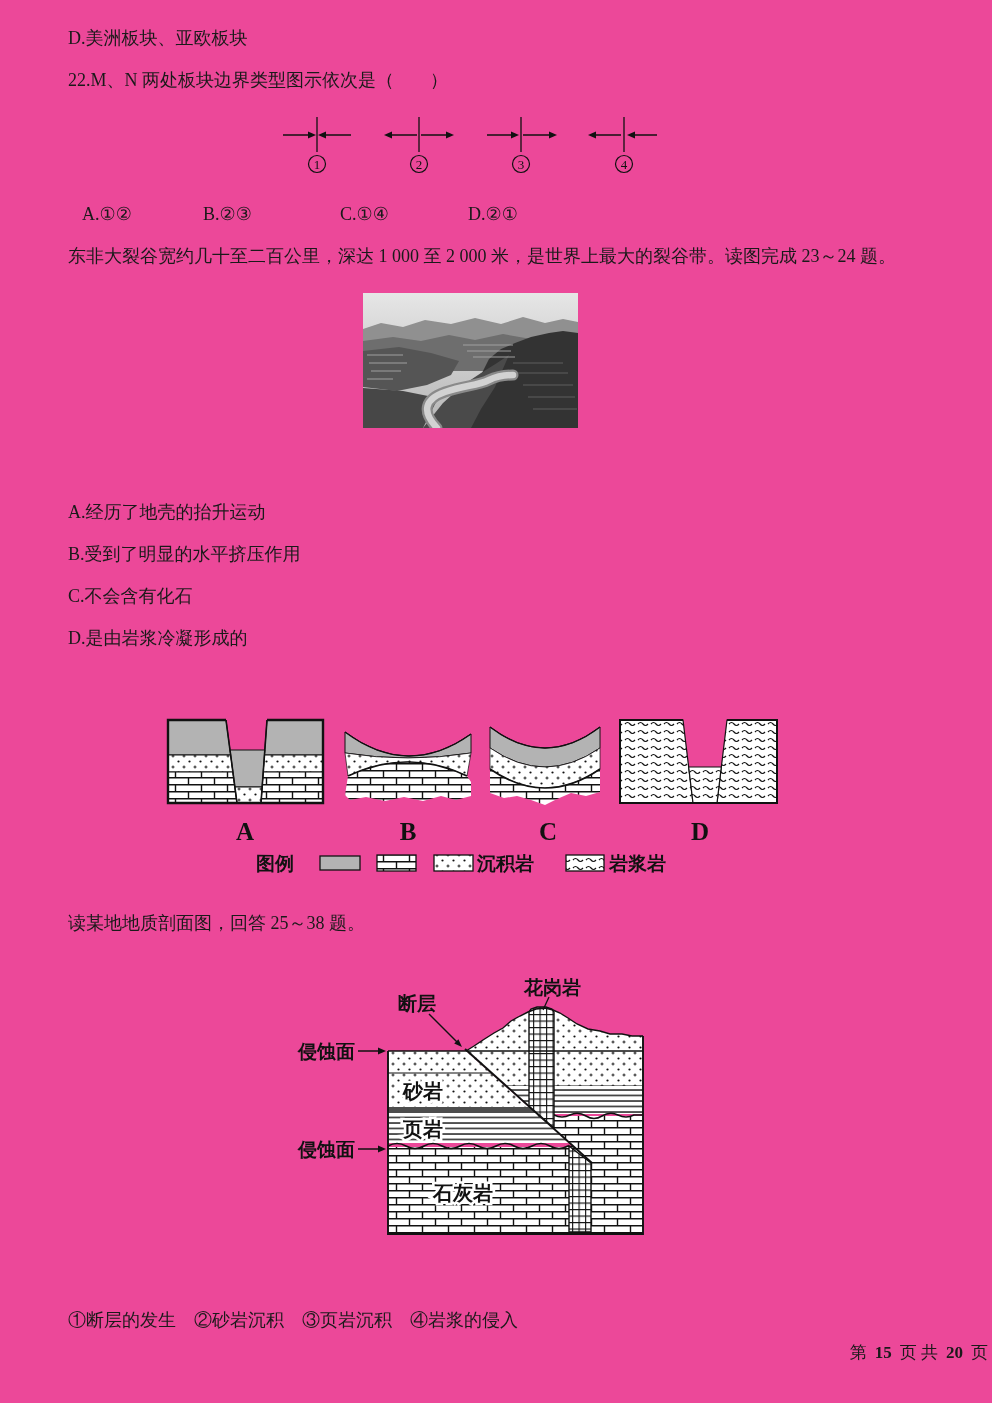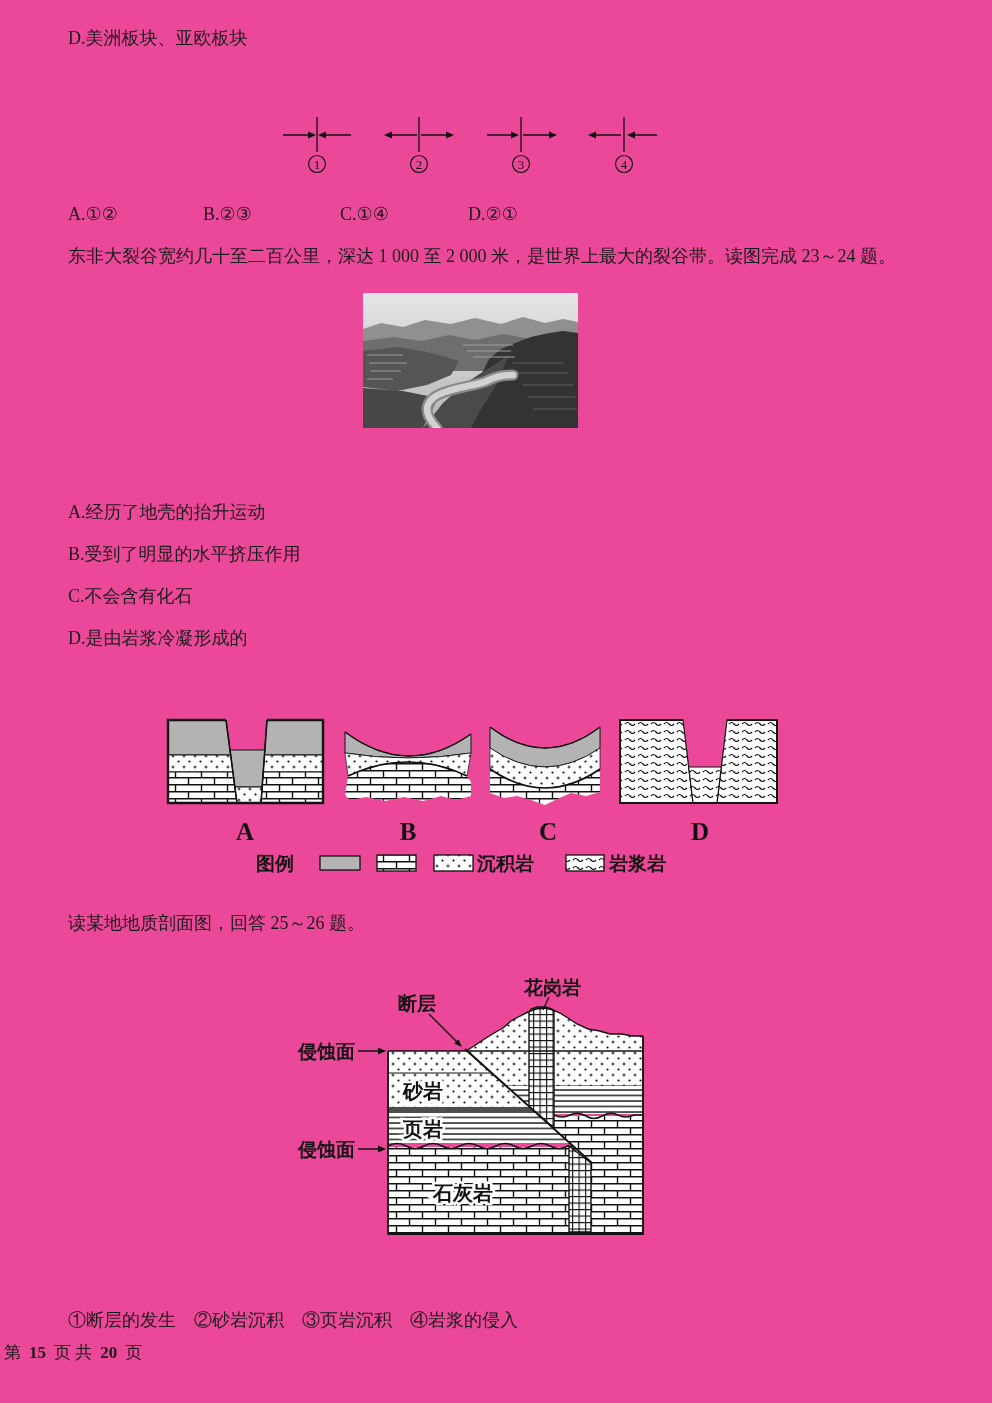--- a/index.html
+++ b/index.html
@@ -10,30 +10,31 @@
   }
   .t{position:absolute;white-space:nowrap;font-size:18px;line-height:20px;}
   .opt-row span{position:absolute;white-space:nowrap;font-size:18px;}
   svg{position:absolute;}
   svg text{font-family:"Liberation Serif","DejaVu Serif",serif;fill:#111;}
   .geo-label{font-size:19px;font-weight:bold;}
   .layer-label{font-size:20px;font-weight:bold;paint-order:stroke;stroke:#fff;stroke-width:5px;}
   .fig-letter{font-size:25px;font-weight:bold;text-anchor:middle;}
   .legend-label{font-size:19px;font-weight:bold;}
   .circ-num{font-size:13px;text-anchor:middle;}
-  #footer{position:absolute;top:1341px;left:0;width:992px;text-align:left;font-size:17px;}
+  #footer{position:absolute;top:1341px;left:0;width:992px;text-align:right;font-size:17px;}
   #footer span{margin:0 4px;}
   #footer .num{font-weight:bold;}
 </style>
 </head>
 <body>
 
 <div id="page">
 
   <div class="t" style="left:68px;top:28px">D.美洲板块、亚欧板块</div>
+  <div class="t" style="left:68px;top:70px">22.M、N 两处板块边界类型图示依次是（　　）</div>
 
   <svg style="left:270px;top:112px" width="400" height="64" viewBox="0 0 400 64">
     <g stroke="#111" stroke-width="1.3" fill="none">
 
       <path d="M47,5 V40 M149,5 V40 M251,5 V40 M354,5 V40"></path>
 
       <path d="M13,23 H40 M81,23 H54"></path>
 
       <path d="M147,23 H120 M151,23 H178"></path>
 
@@ -57,21 +58,21 @@
       <circle cx="251" cy="52" r="8.5" fill="none" stroke="#111" stroke-width="1.2"></circle>
       <circle cx="354" cy="52" r="8.5" fill="none" stroke="#111" stroke-width="1.2"></circle>
       <text class="circ-num" x="47" y="56.5">1</text>
       <text class="circ-num" x="149" y="56.5">2</text>
       <text class="circ-num" x="251" y="56.5">3</text>
       <text class="circ-num" x="354" y="56.5">4</text>
     </g>
   </svg>
 
   <div class="opt-row">
-    <span style="left:68px;top:203px">A.①②</span>
+    <span style="left:82px;top:203px">A.①②</span>
     <span style="left:203px;top:203px">B.②③</span>
     <span style="left:340px;top:203px">C.①④</span>
     <span style="left:468px;top:203px">D.②①</span>
   </div>
 
   <div class="t" style="left:68px;top:246px">东非大裂谷宽约几十至二百公里，深达 1 000 至 2 000 米，是世界上最大的裂谷带。读图完成 23～24 题。</div>
 
   <svg style="left:363px;top:293px" width="215" height="135" viewBox="0 0 215 135">
     <defs>
       <linearGradient id="skyg" x1="0" y1="0" x2="0" y2="1">
@@ -164,21 +165,21 @@
       <text class="legend-label" x="256" y="870">图例</text>
       <rect x="320" y="856" width="40" height="14" fill="#b3b3b3" stroke="#111" stroke-width="1.3"></rect>
       <rect x="377" y="855" width="39" height="16" fill="url(#bricks3)" stroke="#111" stroke-width="1.3"></rect>
       <rect x="434" y="855" width="39" height="16" fill="url(#dots3)" stroke="#111" stroke-width="1.3"></rect>
       <text class="legend-label" x="477" y="870">沉积岩</text>
       <rect x="566" y="855" width="38" height="16" fill="url(#tilde3)" stroke="#111" stroke-width="1.3"></rect>
       <text class="legend-label" x="609" y="870">岩浆岩</text>
     </g>
   </svg>
 
-  <div class="t" style="left:68px;top:913px">读某地地质剖面图，回答 25～26 题。</div>
+  <div class="t" style="left:68px;top:913px">读某地地质剖面图，回答 25～38 题。</div>
 
   <svg style="left:288px;top:972px" width="365" height="272" viewBox="288 972 365 272">
     <defs>
       <pattern id="dots4" width="11" height="11" patternUnits="userSpaceOnUse">
         <rect width="11" height="11" fill="#fff"></rect>
         <circle cx="2.5" cy="2.5" r="1.1" fill="#111"></circle>
         <path d="M6.5,8 H9.5 M8,6.5 V9.5" stroke="#111" stroke-width="0.9"></path>
       </pattern>
       <pattern id="bricks4" width="26" height="14" patternUnits="userSpaceOnUse">
         <rect width="26" height="14" fill="#fff"></rect>

